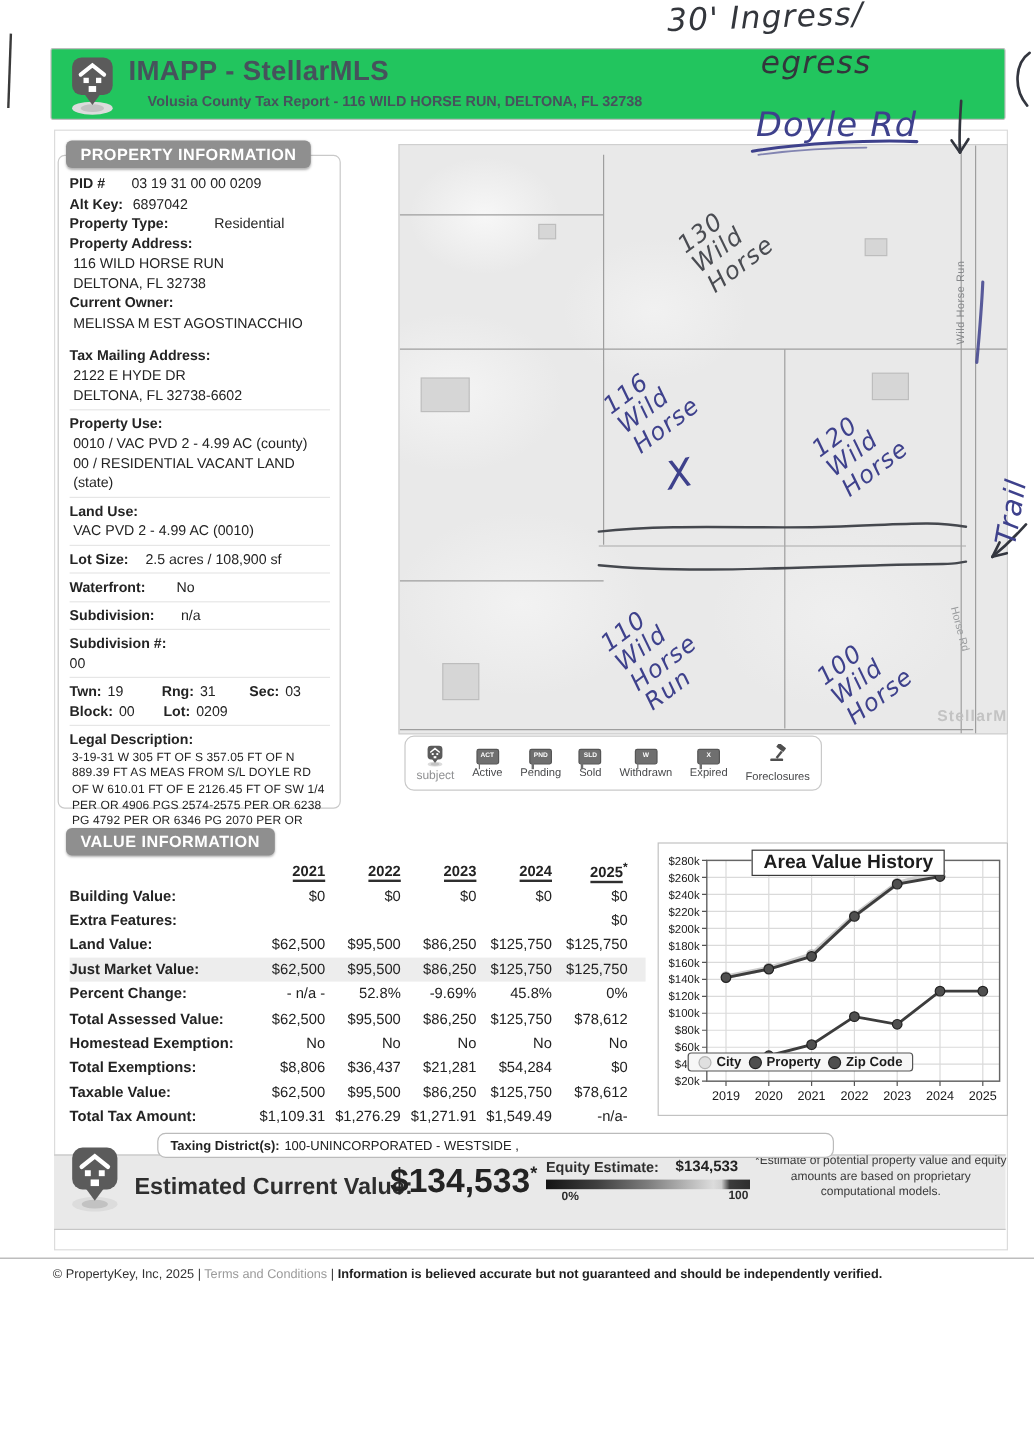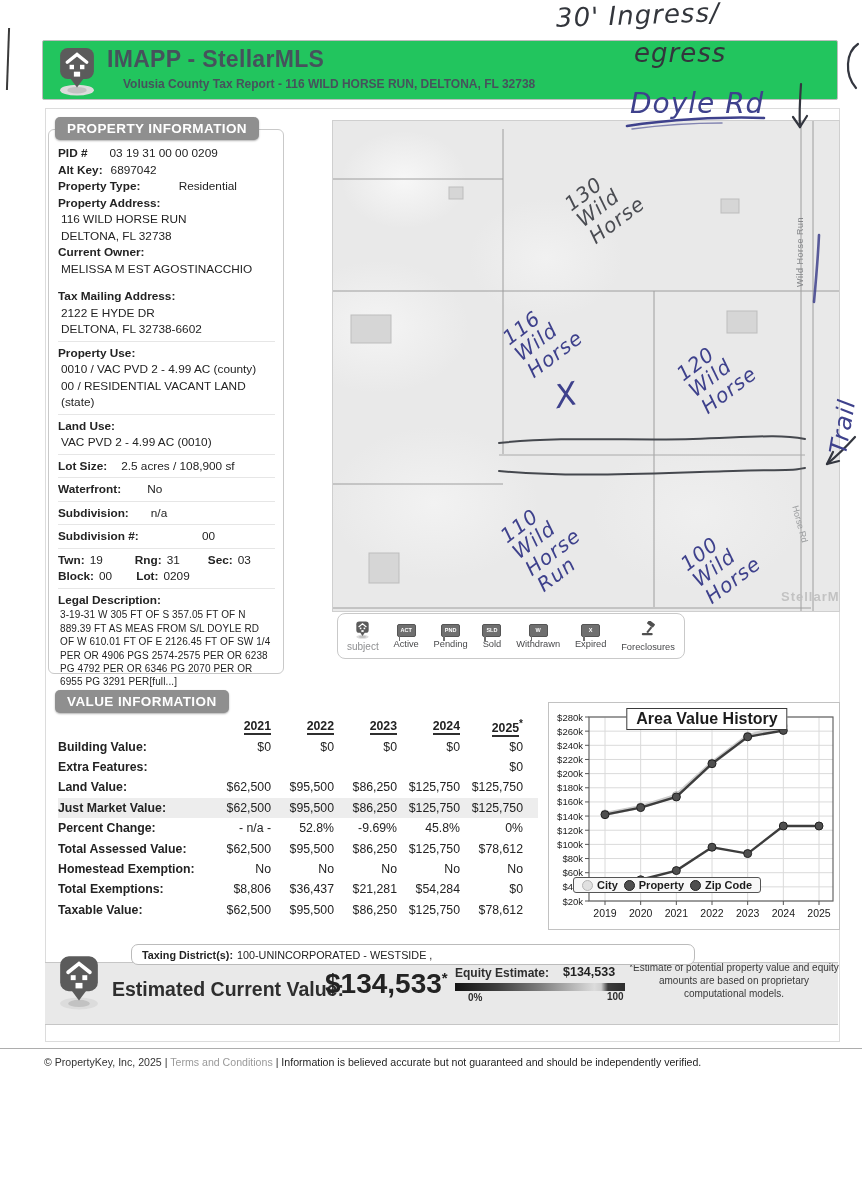--- a/index.html
+++ b/index.html
@@ -101,21 +101,21 @@
           background:linear-gradient(90deg,#141414 0%,#3f3f3f 25%,#7d7d7d 50%,#b9b9b9 70%,#dcdcdc 82%,#cfcfcf 86%,#3c3c3c 90%,#2e2e2e 100%);}
   .eq-min{position:absolute;left:468px;top:992px;font-size:10px;font-weight:bold;color:#2e2e2e;}
   .eq-max{position:absolute;left:607px;top:991px;font-size:10px;font-weight:bold;color:#2e2e2e;}
   .eq-note{position:absolute;left:628px;top:962px;width:212px;font-size:10px;line-height:1.28;
            font-weight:400;color:#3a3a3a;text-align:center;}
 
   
   .footrule{position:absolute;left:0;top:1048px;width:862px;height:1px;background:#adadad;}
   .footer{position:absolute;left:44px;top:1056px;font-size:10.6px;color:#333;}
   .footer .terms{color:#9a9a9a;}
-  .footer .strong{font-weight:normal;color:#1f1f1f;margin-top:28px;}
+  .footer .strong{font-weight:bold;color:#1f1f1f;margin-top:28px;}
 
   .content-box{position:absolute;left:45px;top:108px;width:793px;height:932px;
                border:1px solid #dcdcdc;pointer-events:none;}
   .ink{position:absolute;left:0;top:0;z-index:50;pointer-events:none;}
   .scanmark{position:absolute;left:7px;top:28px;width:2px;height:62px;background:#3a3a3a;transform:rotate(2deg);}
 </style>
 </head>
 <body>
 
 <div class="page">
@@ -176,21 +176,21 @@
       <span class="pval" style="margin-left:14px">2.5 acres / 108,900 sf</span>
     </div>
     <div class="prow sep">
       <span class="plabel">Waterfront:</span>
       <span class="pval" style="margin-left:26px">No</span>
     </div>
     <div class="prow sep">
       <span class="plabel">Subdivision:</span>
       <span class="pval" style="margin-left:22px">n/a</span>
     </div>
-    <div class="prow sep" style="justify-content:space-between;padding-right:60px;">
+    <div class="prow sep" style="justify-content:space-between;padding-right:60px;flex-direction:column;">
       <span class="plabel">Subdivision #:</span>
       <span class="pval">00</span>
     </div>
     <div class="prow sep">
       <span class="plabel">Twn:</span>
       <span class="pval" style="margin-left:5px">19</span>
       <span class="plabel" style="margin-left:32px">Rng:</span>
       <span class="pval" style="margin-left:5px">31</span>
       <span class="plabel" style="margin-left:28px">Sec:</span>
       <span class="pval" style="margin-left:5px">03</span>
@@ -375,20 +375,28 @@
         <div class="vi-cell">$54,284</div>
         <div class="vi-cell">$0</div>
       </div>
       <div class="vi-row">
         <div class="vi-label">Taxable Value:</div>
         <div class="vi-cell">$62,500</div>
         <div class="vi-cell">$95,500</div>
         <div class="vi-cell">$86,250</div>
         <div class="vi-cell">$125,750</div>
         <div class="vi-cell">$78,612</div>
+      </div>
+      <div class="vi-row">
+        <div class="vi-label">Total Tax Amount:</div>
+        <div class="vi-cell">$1,109.31</div>
+        <div class="vi-cell">$1,276.29</div>
+        <div class="vi-cell">$1,271.91</div>
+        <div class="vi-cell">$1,549.49</div>
+        <div class="vi-cell">-n/a-</div>
       </div>
     </div>
   <div class="taxing">
     <span style="font-weight:bold;margin-right:4px;">Taxing District(s):</span>
     <span>100-UNINCORPORATED - WESTSIDE ,</span>
   </div>
 
   <div class="chart">
     <div class="chart-title">Area Value History</div>
     <div id="chart-svg-holder"><svg width="290" height="226">

